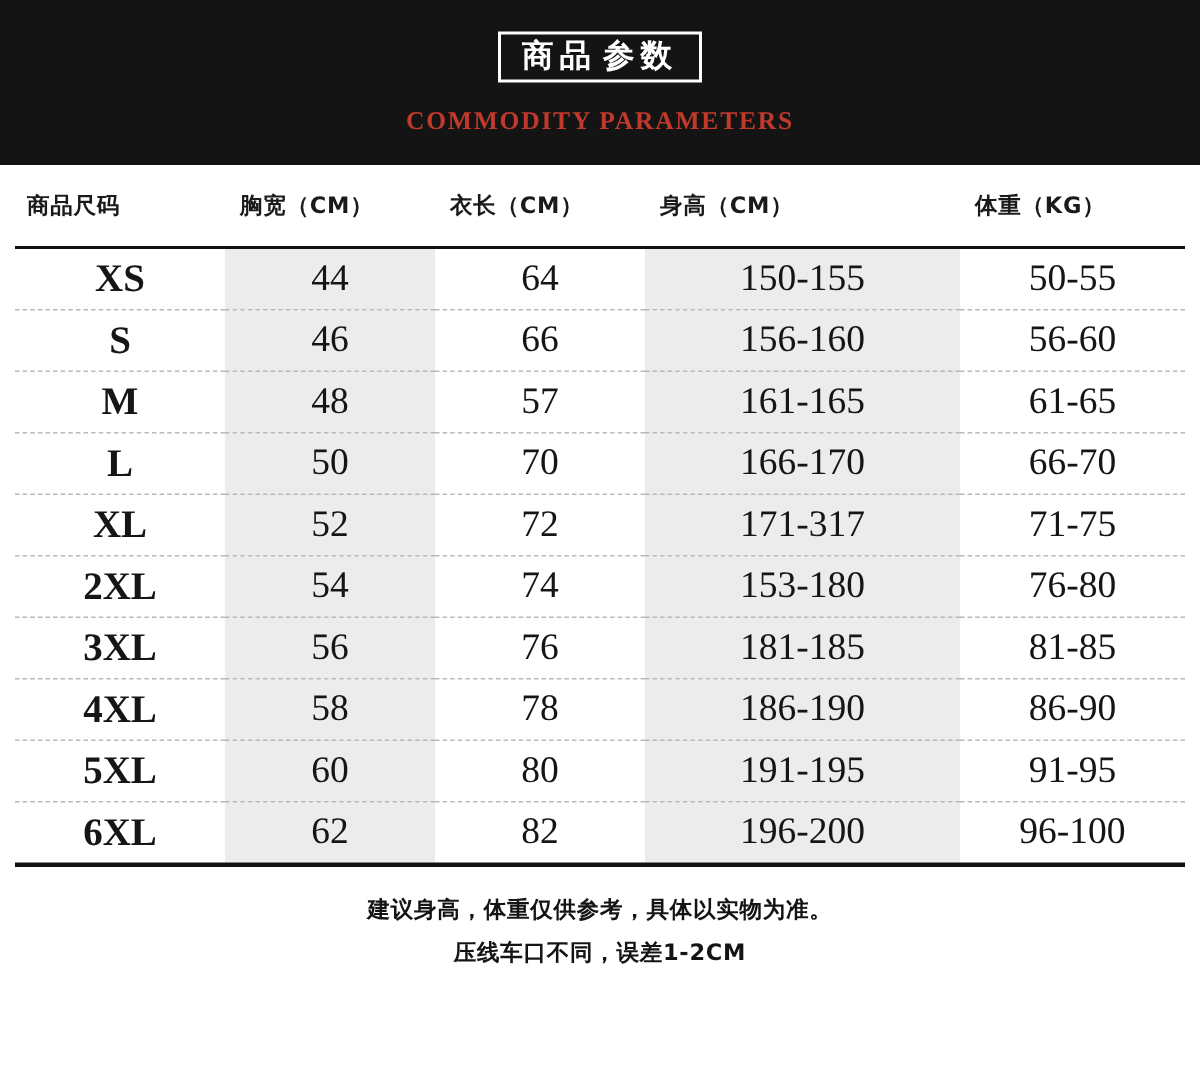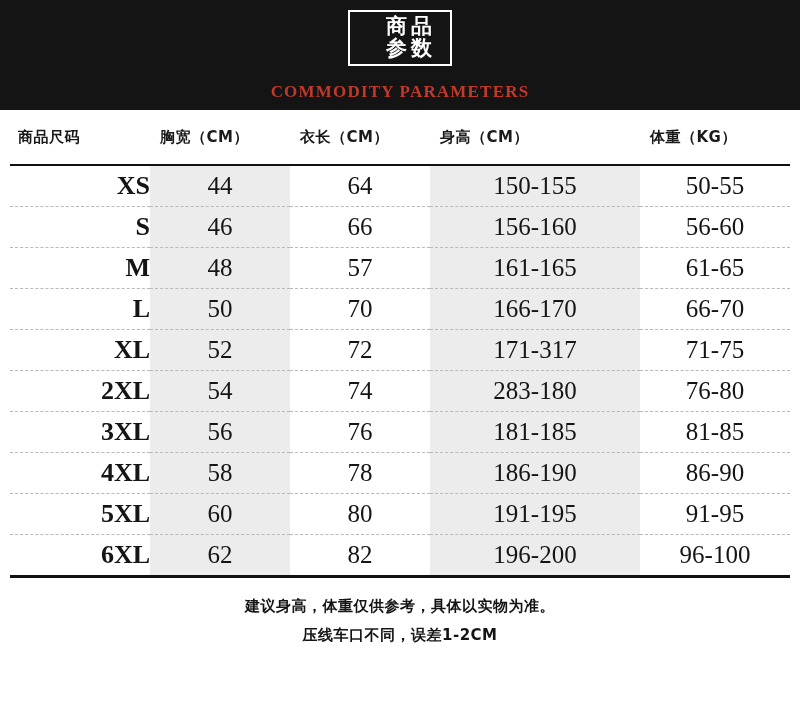--- a/index.html
+++ b/index.html
@@ -31,23 +31,23 @@
   }
   .banner-inner {
     display: flex;
     flex-direction: column;
     align-items: center;
     justify-content: center;
     margin-top: 2px;
   }
   .cn-box {
     border: 2px solid #ffffff;
-    padding: 3px 14px 5px 32px;
+    padding: 3px 14px 5px 10px;
     display: flex;
-    flex-direction: column;
+    flex-direction: row;
     align-items: center;
     line-height: 1.05;
   }
   .cn-line {
     color: #ffffff;
     font-family: "DejaVu Sans", sans-serif;
     font-size: 21px;
     font-weight: bold;
     letter-spacing: 4px;
     text-indent: 4px;
@@ -98,21 +98,20 @@
     font-size: 25px;
     color: #151515;
     text-align: center;
     border-bottom: 1px dashed #b9b9b9;
     background: #ffffff;
     padding: 0;
   }
   tbody td.col-size {
     font-weight: bold;
     font-size: 26px;
-    text-align: right;
   }
   tbody tr:last-child td {
     border-bottom: none;
   }
 
   
   tbody td.shade {
     background: #ececec;
     margin-left: 33px;
   }
@@ -204,21 +203,21 @@
           <td class="col-size">XL</td>
           <td class="shade">52</td>
           <td>72</td>
           <td class="shade">171-317</td>
           <td>71-75</td>
         </tr>
         <tr>
           <td class="col-size">2XL</td>
           <td class="shade">54</td>
           <td>74</td>
-          <td class="shade">283-180</td>
+          <td class="shade">153-180</td>
           <td>76-80</td>
         </tr>
         <tr>
           <td class="col-size">3XL</td>
           <td class="shade">56</td>
           <td>76</td>
           <td class="shade">181-185</td>
           <td>81-85</td>
         </tr>
         <tr>

